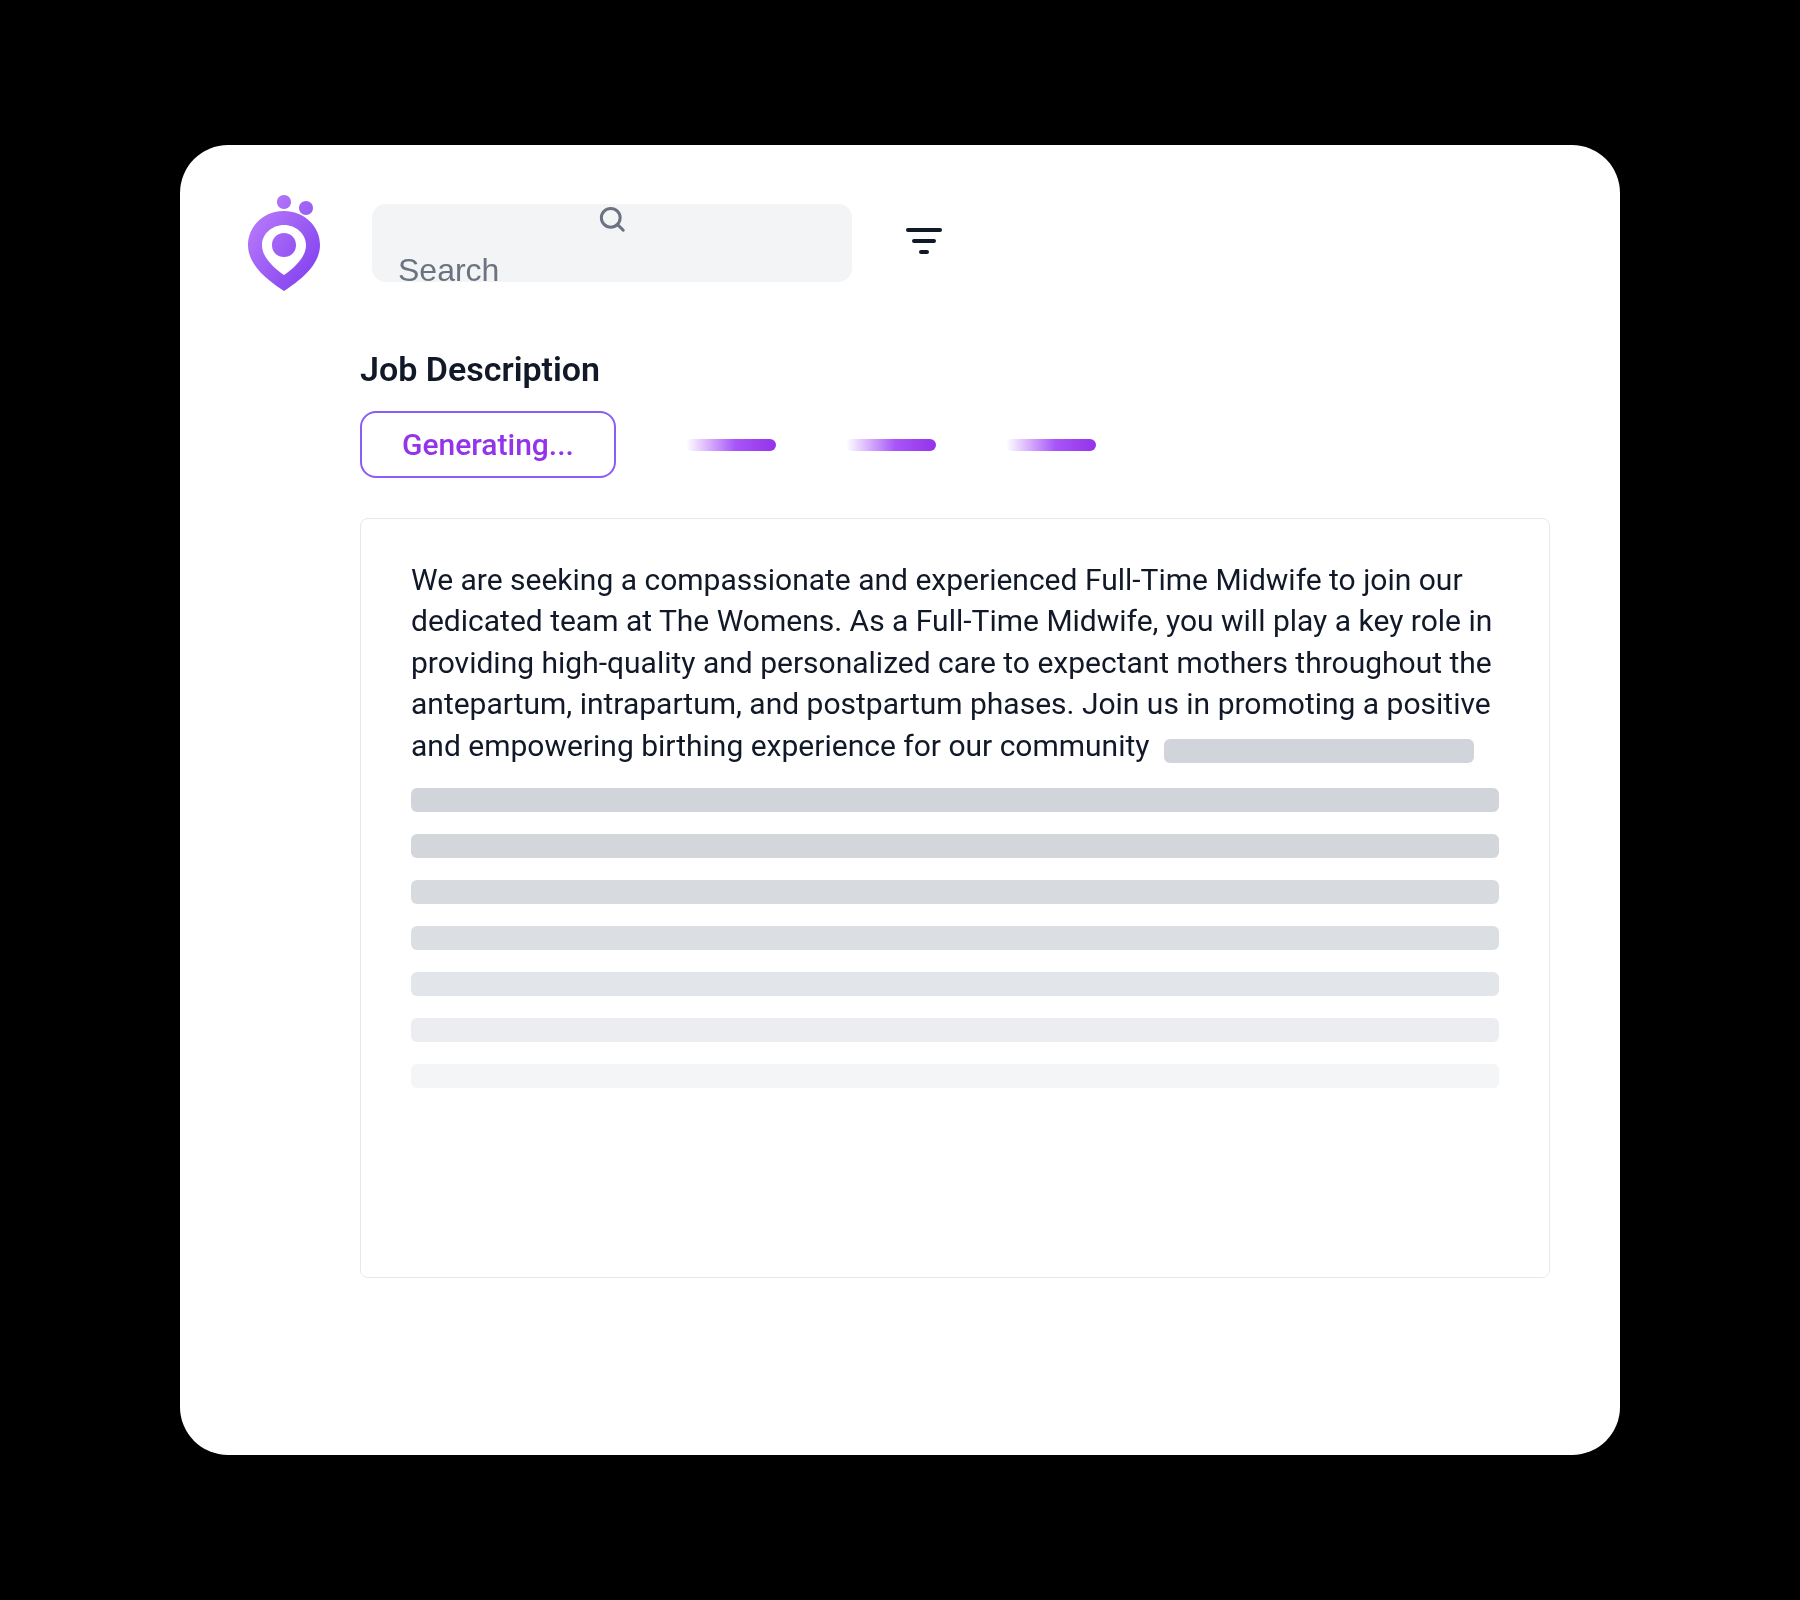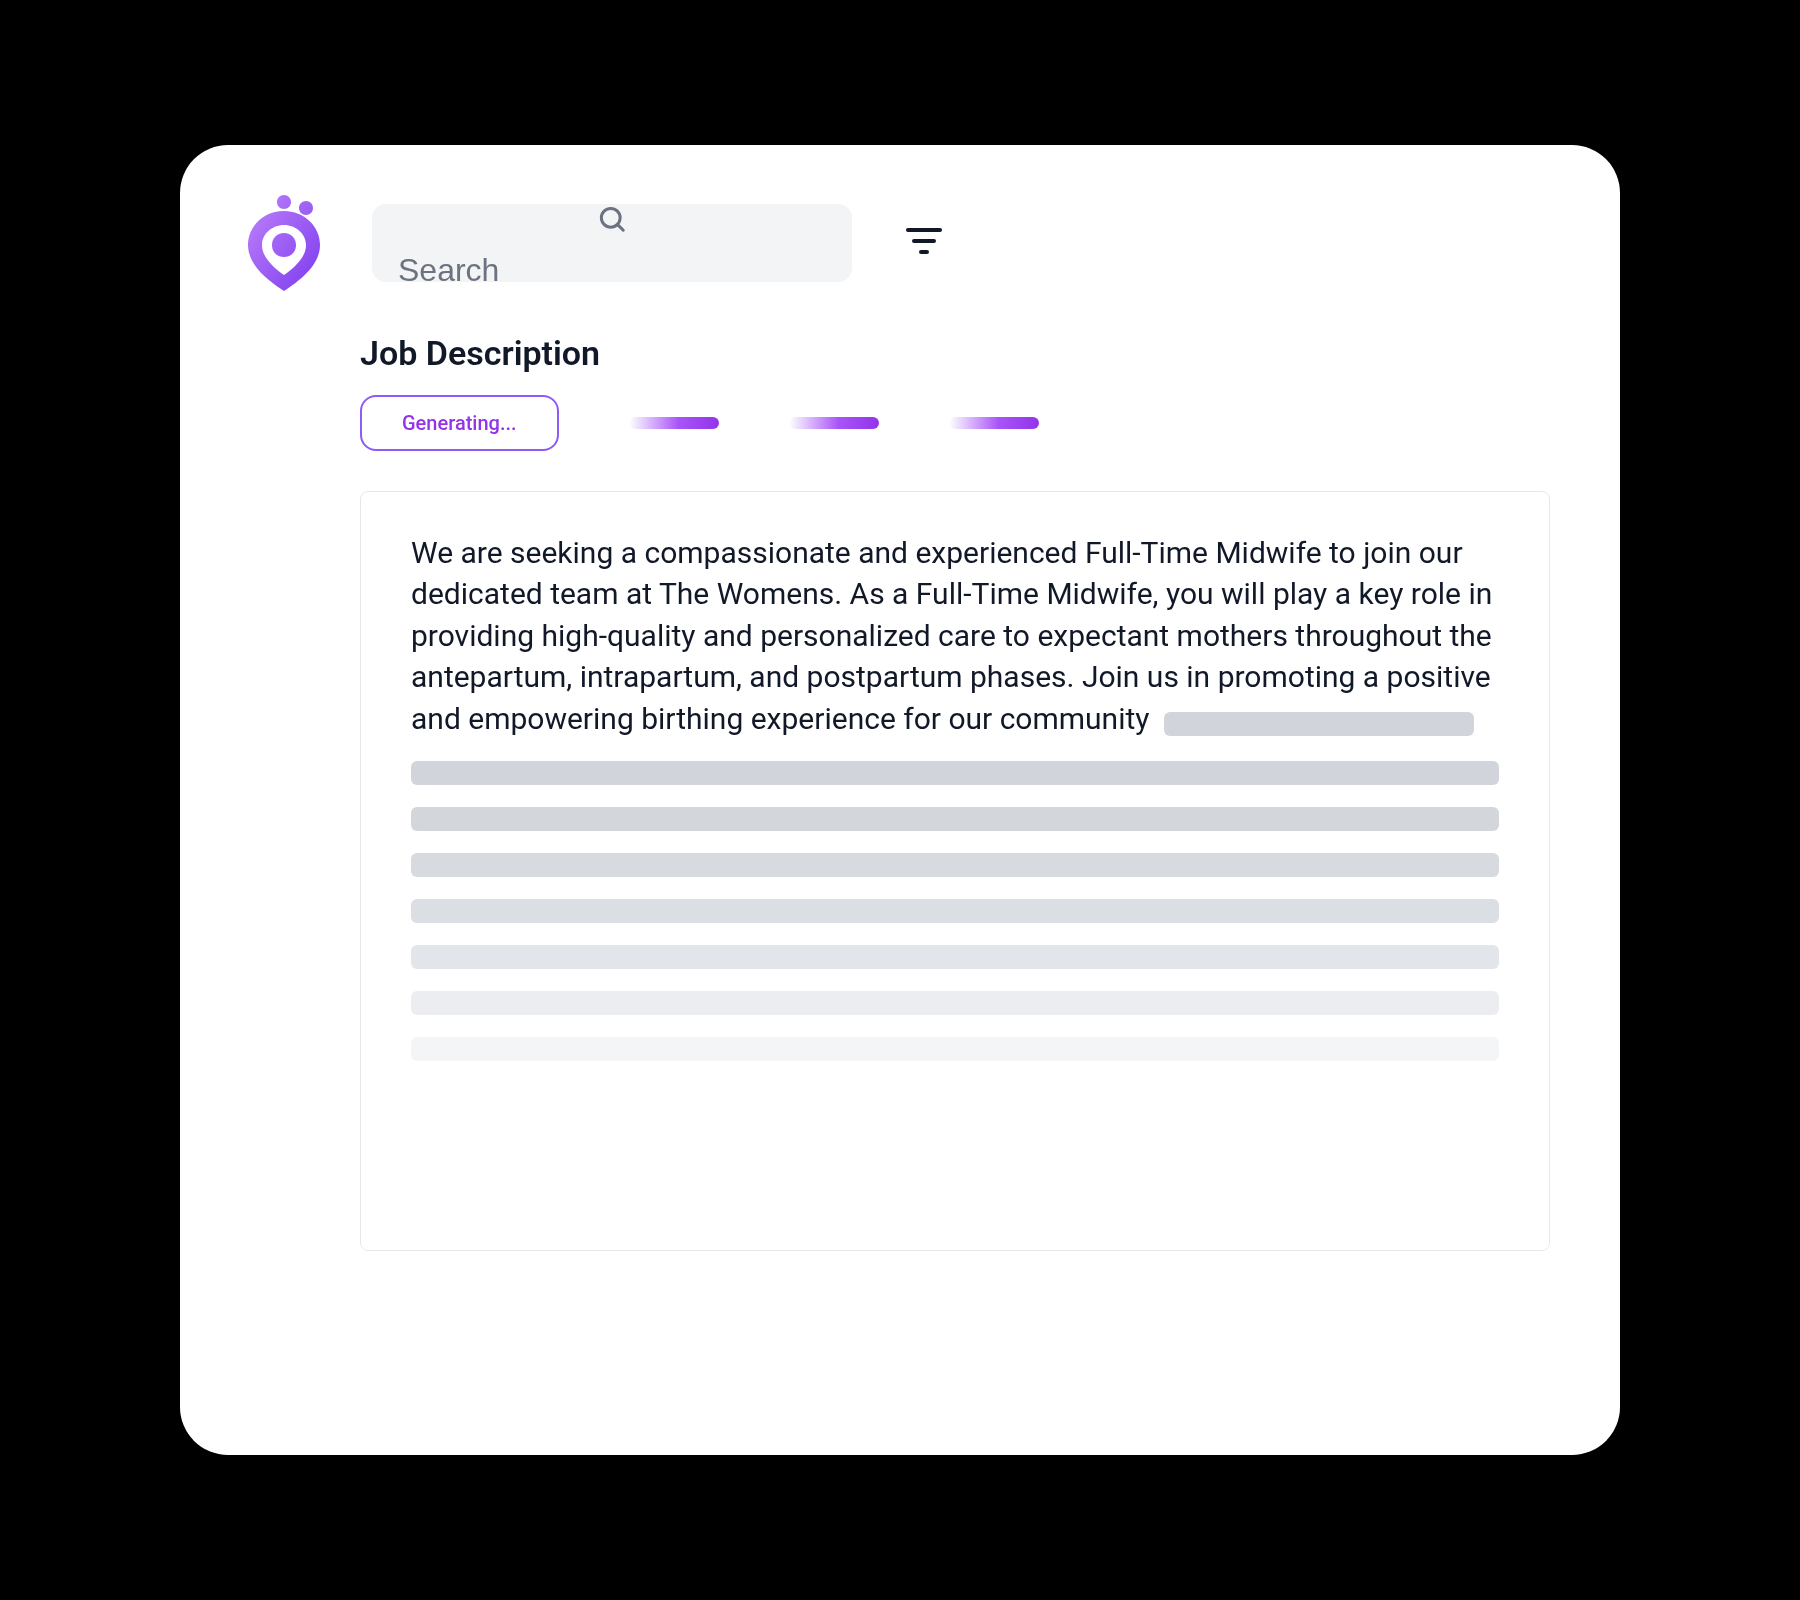--- a/index.html
+++ b/index.html
@@ -51,33 +51,33 @@
   .search-icon svg { display:block; }
   .filter-btn {
     display:flex; align-items:center; justify-content:center;
     width:56px; height:56px; cursor:pointer;
   }
   .section-title {
     font-size: 34px;
     font-weight: 600;
     color: #111827;
     margin-left: 120px;
-    margin-top: 40px;
+    margin-top: 56px;
   }
   .status-row {
     display:flex;
     align-items:center;
     margin-left: 120px;
     margin-top: 22px;
     gap: 70px;
   }
   .generating-pill {
     border: 2.5px solid #8b5cf6;
     color: #9333ea;
-    font-size: 20px;
+    font-size: 30px;
     font-weight: 500;
     padding: 14px 40px;
     border-radius: 16px;
     background: #fff;
   }
   .dash {
     width: 90px;
     height: 12px;
     border-radius: 999px;
     background: linear-gradient(90deg, rgba(168,85,247,0) 0%, #a855f7 55%, #9333ea 100%);

